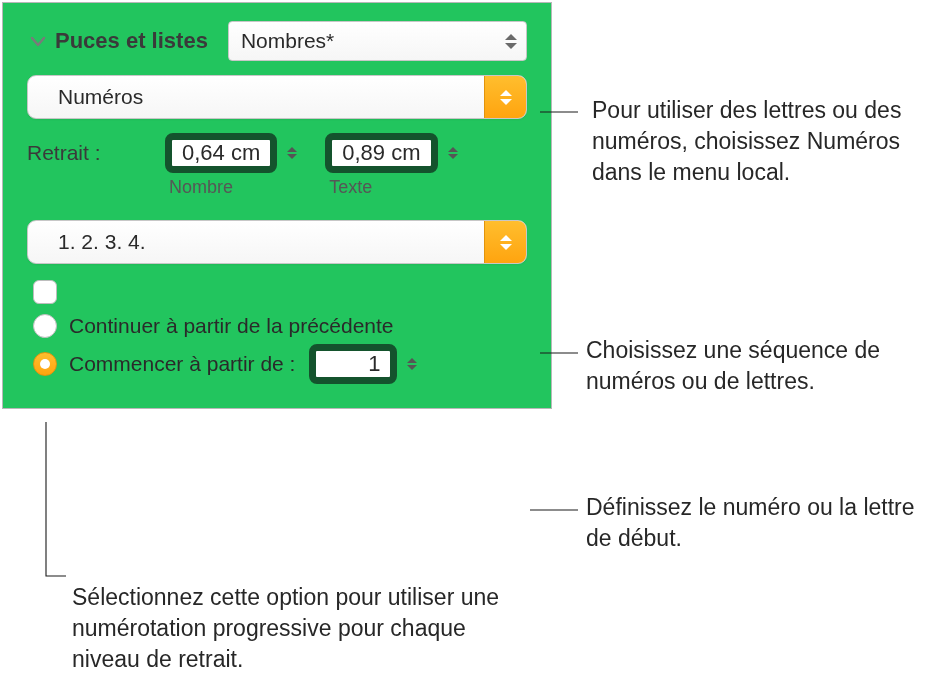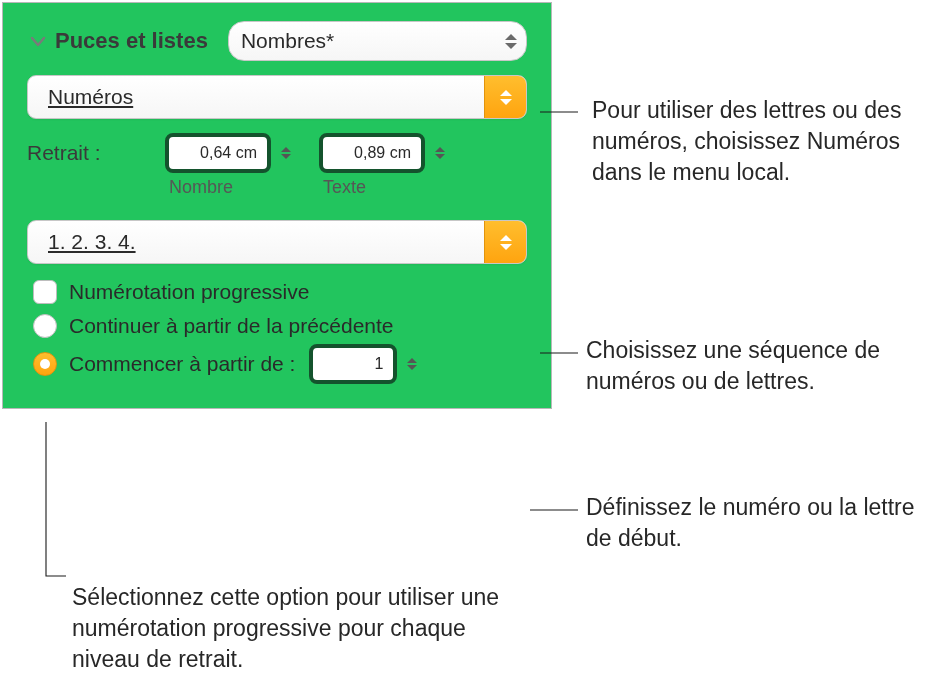--- a/index.html
+++ b/index.html
@@ -35,43 +35,42 @@
   }
   .section-title {
     font-weight: 700;
     font-size: 22px;
     color: #3a3a3a;
     margin-right: 20px;
   }
   .popup, .popup-yellow, .stepper-field {
     background: linear-gradient(#ffffff, #f6f6f6);
     border: 1px solid #c7c7c7;
-    border-radius: 16px;
+    border-radius: 4px;
     display: flex;
     align-items: center;
     position: relative;
   }
   .popup-plain {
     height: 40px;
     flex: 1;
     padding: 0 12px;
   }
   .popup-plain .chev {
     position: absolute;
     right: 8px;
     top: 50%;
     transform: translateY(-50%);
   }
   .popup-yellow {
     height: 44px;
     width: 100%;
-    padding: 0 20px;
+    padding: 0 30px;
     border-radius: 9px;
     box-shadow: 0 1px 2px rgba(0,0,0,.06);
-    text-decoration: underline;
   }
   .yellow-btn {
     position: absolute;
     right: 0;
     top: 0;
     bottom: 0;
     width: 42px;
     background: linear-gradient(#ffbe2e, #ffa40f);
     border-radius: 0 8px 8px 0;
     border-left: 1px solid #e2940c;
@@ -121,28 +120,28 @@
     flex-direction: column;
     align-items: flex-start;
     margin-right: 22px;
   }
   .stepper {
     display: flex;
     align-items: center;
   }
   .numbox {
     background: #fff;
-    border: 4px solid #14532d;
+    border: 7px solid #14532d;
     border-radius: 8px;
     height: 40px;
     padding: 0 10px;
     display: flex;
     align-items: center;
     justify-content: flex-end;
-    font-size: 16px;
+    font-size: 22px;
     min-width: 106px;
   }
   .stepctl {
     width: 22px;
     margin-left: 4px;
     display: flex;
     flex-direction: column;
     align-items: center;
     justify-content: center;
     color: #555;
@@ -285,21 +284,20 @@
     <span class="yellow-btn" style="color:#fff;">
       <span class="chev-updown">
           <span class="tri-up"></span>
           <span class="tri-dn"></span>
         </span>
     </span>
   </div>
 
   <div class="option-row" style="margin-top:16px;">
     <span class="checkbox"></span>
-    <span>Numérotation progressive</span>
   </div>
 
   <div class="option-row" style="">
     <span class="radio"></span>
     <span>Continuer à partir de la précédente</span>
   </div>
 
   <div class="startfrom-row">
     <span class="radio checked"></span>
     <span style="margin-right:14px;">Commencer à partir de :</span>

